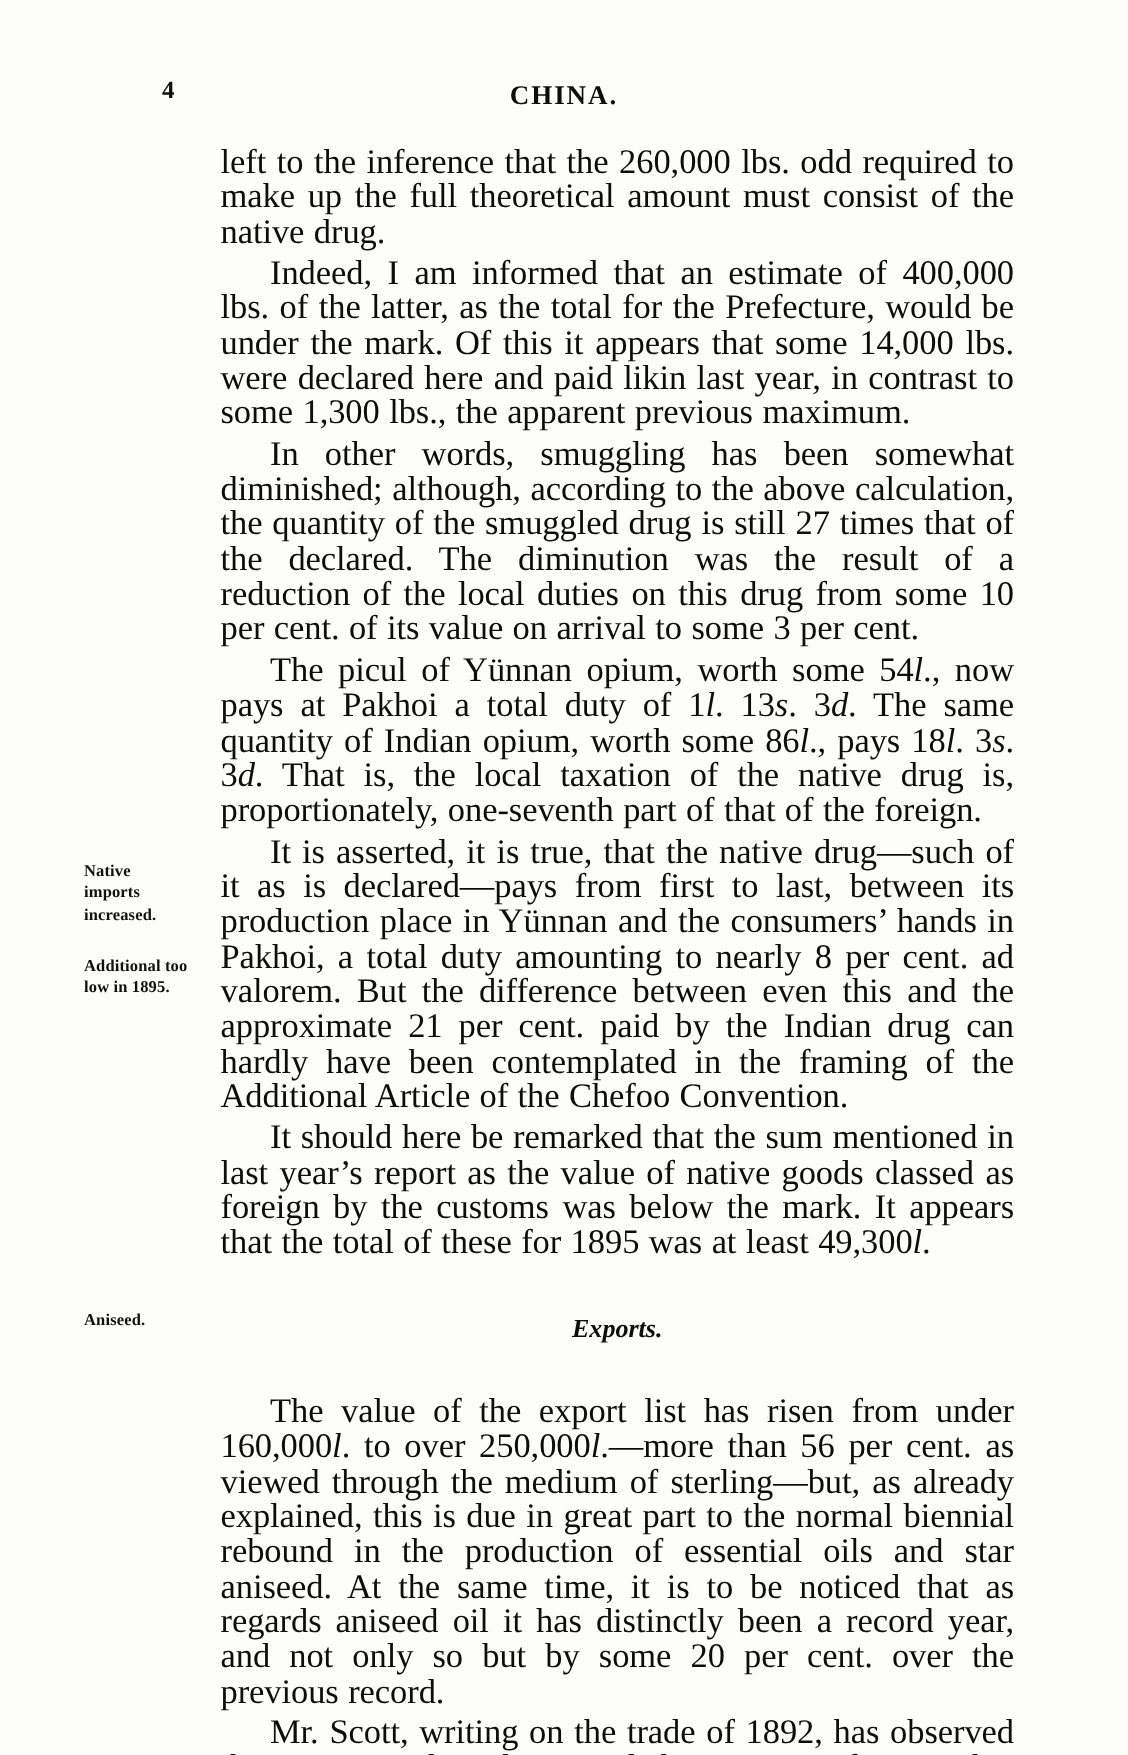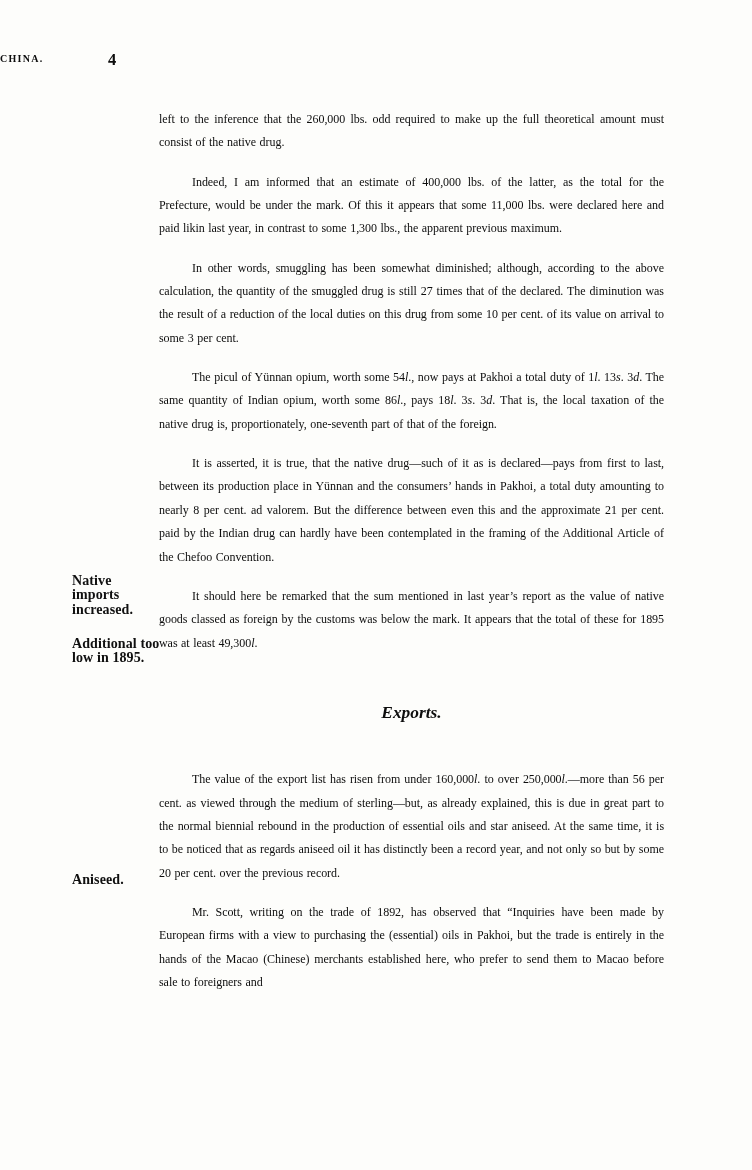--- a/index.html
+++ b/index.html
@@ -35,37 +35,38 @@
     top: 0;
     font-size: 16.5px;
     font-weight: bold;
     letter-spacing: 0.2px;
   }
   .runtitle {
     position: absolute;
     left: 0;
     right: 0;
     top: 3px;
-    font-size: 10px;
+    text-align: center;
+    font-size: 18px;
     font-weight: bold;
     letter-spacing: 1.3px;
   }
 
   
   .column {
     position: absolute;
     left: 143px;
     top: 92px;
     width: 537px;
   }
   .para {
-    margin: 16px;
+    margin: 4px;
     text-align: justify;
     text-align-last: left;
-    font-size: 12px;
+    font-size: 23px;
     line-height: 23.35px;
     letter-spacing: -0.05px;
     word-spacing: 0.6px;
     text-indent: 33px;
     -webkit-hyphens: none;
     hyphens: none;
   }
 
   
   .secthead {
@@ -75,23 +76,23 @@
     font-size: 17.4px;
     line-height: 23.35px;
     font-weight: bold;
   }
   .gap-before-sect { height: 30px; }
   .gap-after-sect  { height: 28px; }
 
   
   .sidenote {
     position: absolute;
-    left: 72px;
+    left: 56px;
     width: 88px;
-    font-size: 14px;
+    font-size: 11px;
     line-height: 14.4px;
     font-weight: bold;
     letter-spacing: 0.1px;
     text-align: left;
     color: #101010;
   }
   .it { font-style: italic; }
 </style>
 </head>
 <body>
@@ -116,21 +117,21 @@
 
 
   <div class="sidenote" style="top:873px;">
     <div>Aniseed.</div>
   </div>
 
   <div class="column">
 
     <p class="para" style="text-indent:0;">left to the inference that the 260,000 lbs. odd required to make up the full theoretical amount must consist of the native drug.</p>
 
-    <p class="para">Indeed, I am informed that an estimate of 400,000 lbs. of the latter, as the total for the Prefecture, would be under the mark. Of this it appears that some 11,000 lbs. were declared here and paid likin last year, in contrast to some 1,300 lbs., the apparent previous maximum.</p>
+    <p class="para">Indeed, I am informed that an estimate of 400,000 lbs. of the latter, as the total for the Prefecture, would be under the mark. Of this it appears that some 14,000 lbs. were declared here and paid likin last year, in contrast to some 1,300 lbs., the apparent previous maximum.</p>
 
     <p class="para">In other words, smuggling has been somewhat diminished; although, according to the above calculation, the quantity of the smuggled drug is still 27 times that of the declared. The diminution was the result of a reduction of the local duties on this drug from some 10 per cent. of its value on arrival to some 3 per cent.</p>
 
     <p class="para"><span>The picul of Yünnan opium, worth some 54</span><span class="it">l</span><span>., now pays at Pakhoi a total duty of 1</span><span class="it">l</span><span>. 13</span><span class="it">s</span><span>. 3</span><span class="it">d</span><span>. The same quantity of Indian opium, worth some 86</span><span class="it">l</span><span>., pays 18</span><span class="it">l</span><span>. 3</span><span class="it">s</span><span>. 3</span><span class="it">d</span><span>. That is, the local taxation of the native drug is, proportionately, one-seventh part of that of the foreign.</span></p>
 
     <p class="para">It is asserted, it is true, that the native drug—such of it as is declared—pays from first to last, between its production place in Yünnan and the consumers’ hands in Pakhoi, a total duty amounting to nearly 8 per cent. ad valorem. But the difference between even this and the approximate 21 per cent. paid by the Indian drug can hardly have been contemplated in the framing of the Additional Article of the Chefoo Convention.</p>
 
 
     <p class="para"><span>It should here be remarked that the sum mentioned in last year’s report as the value of native goods classed as foreign by the customs was below the mark. It appears that the total of these for 1895 was at least 49,300</span><span class="it">l</span><span>.</span></p>
 

